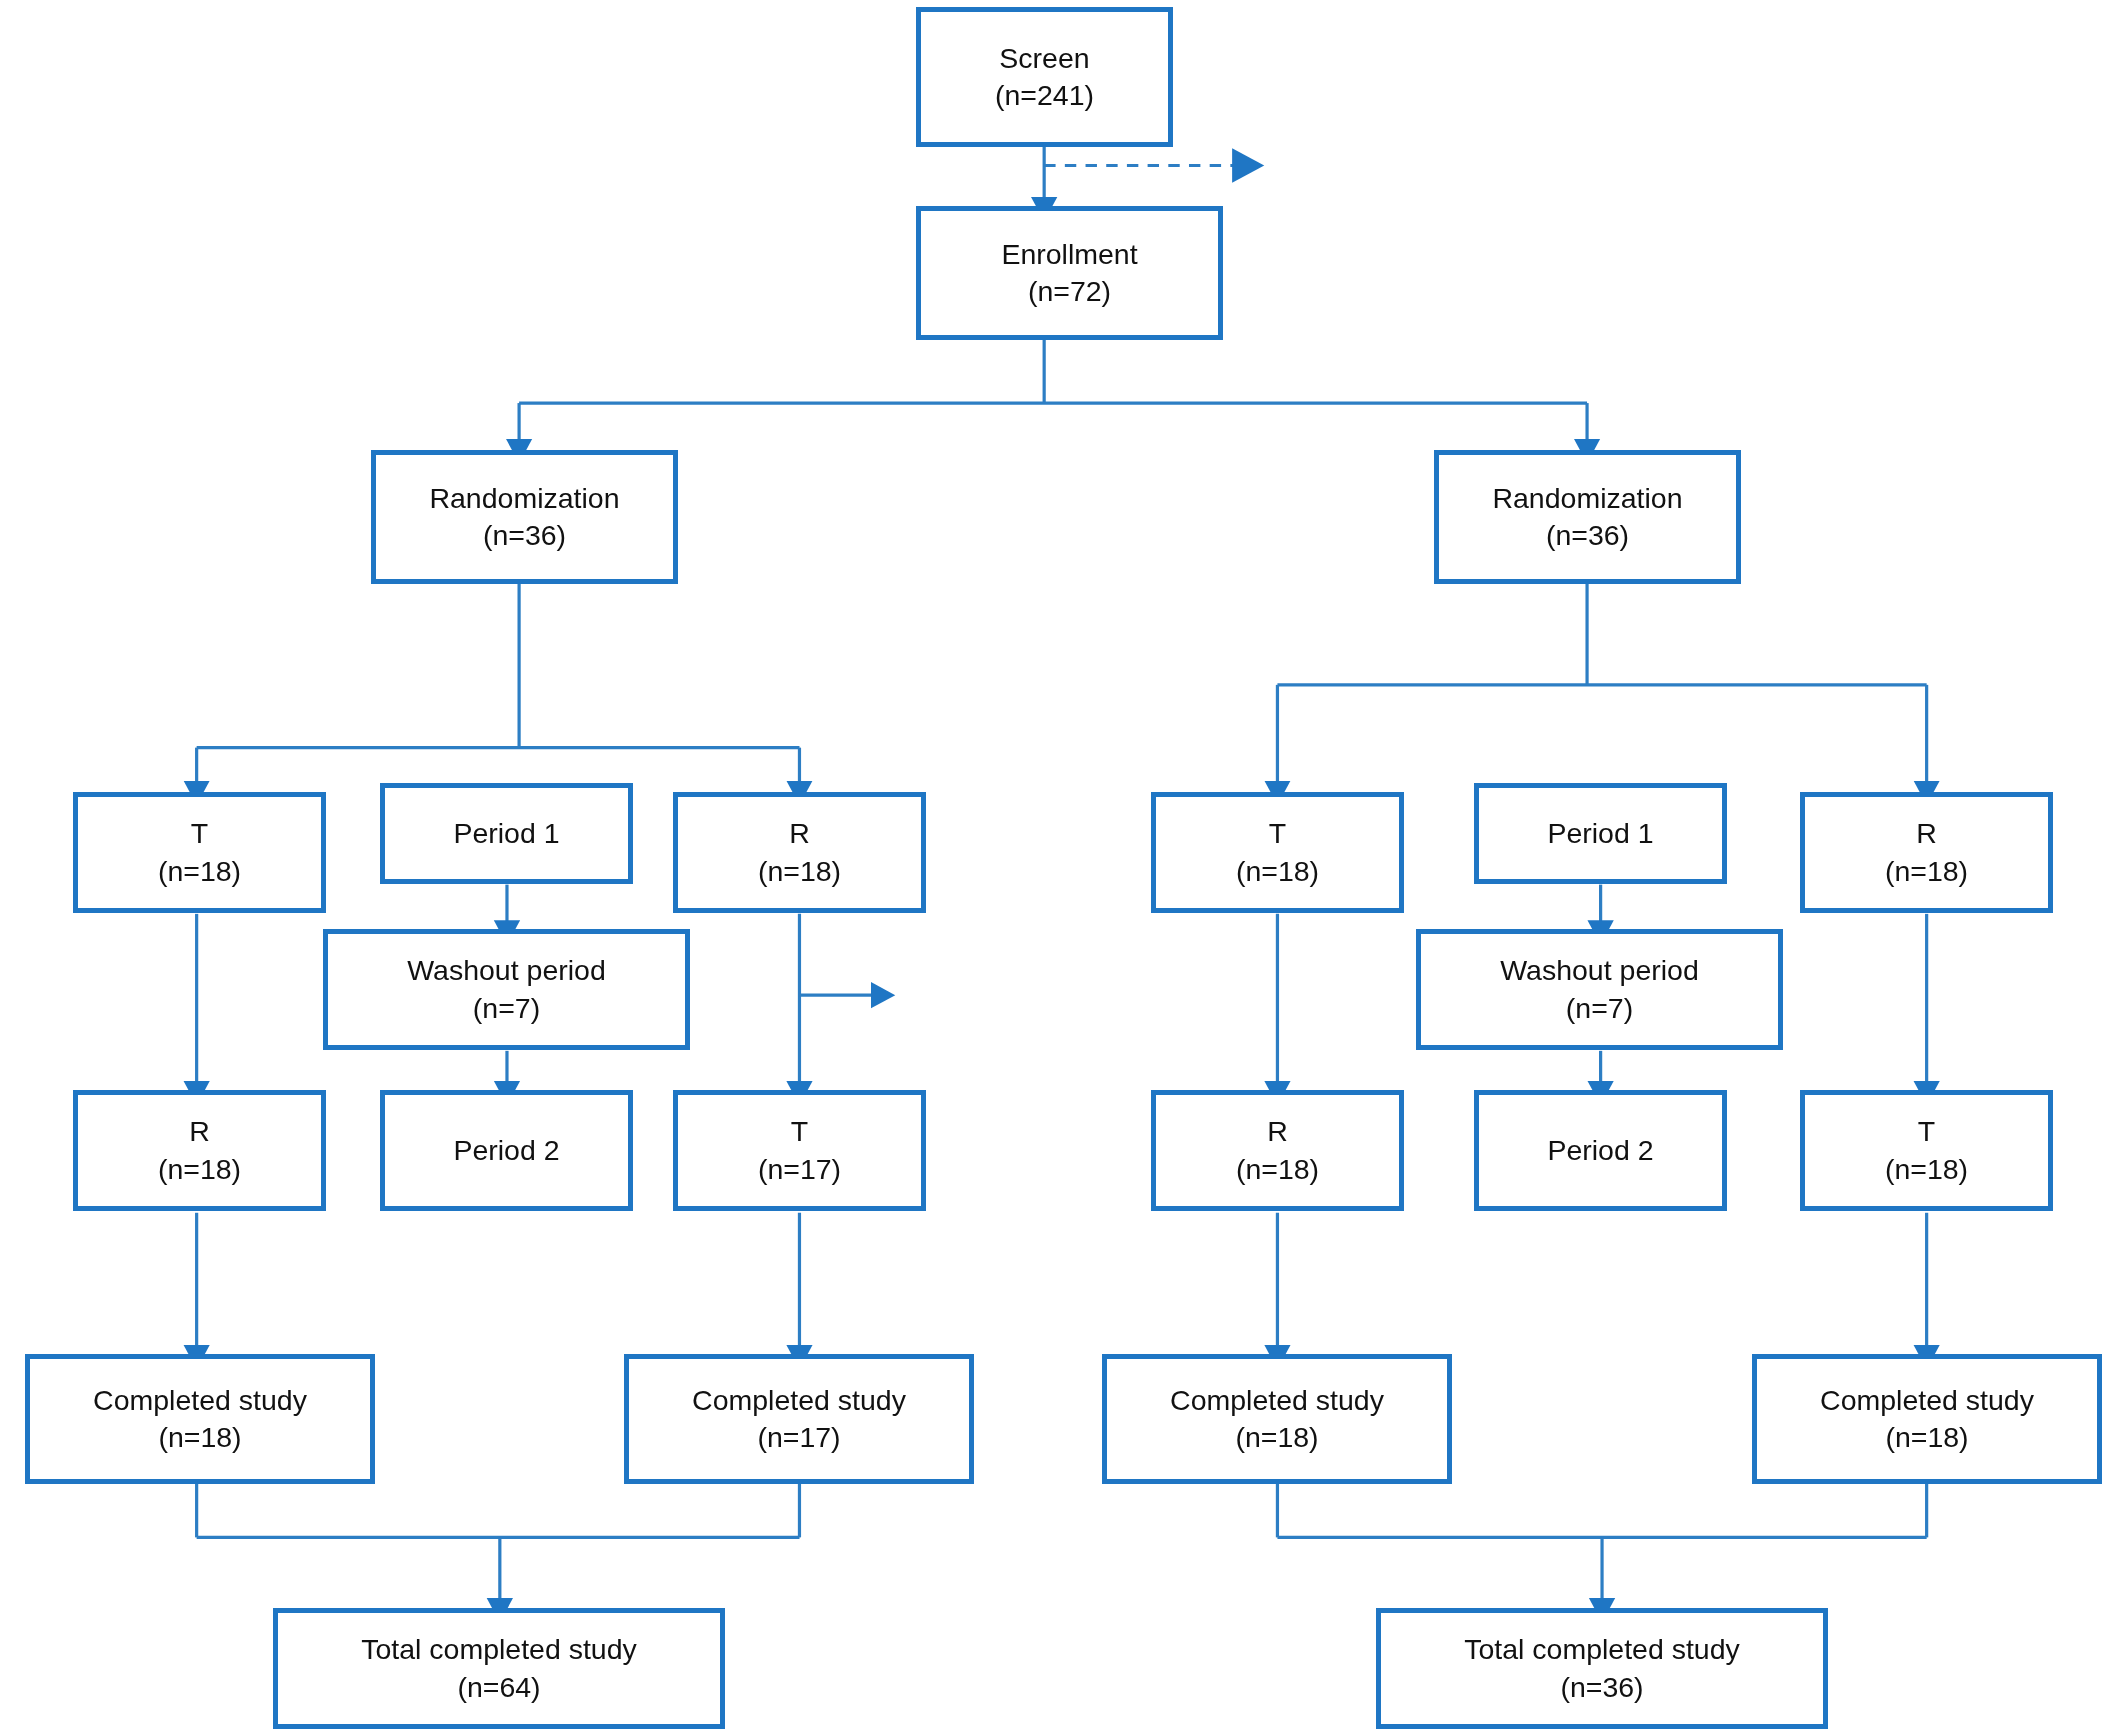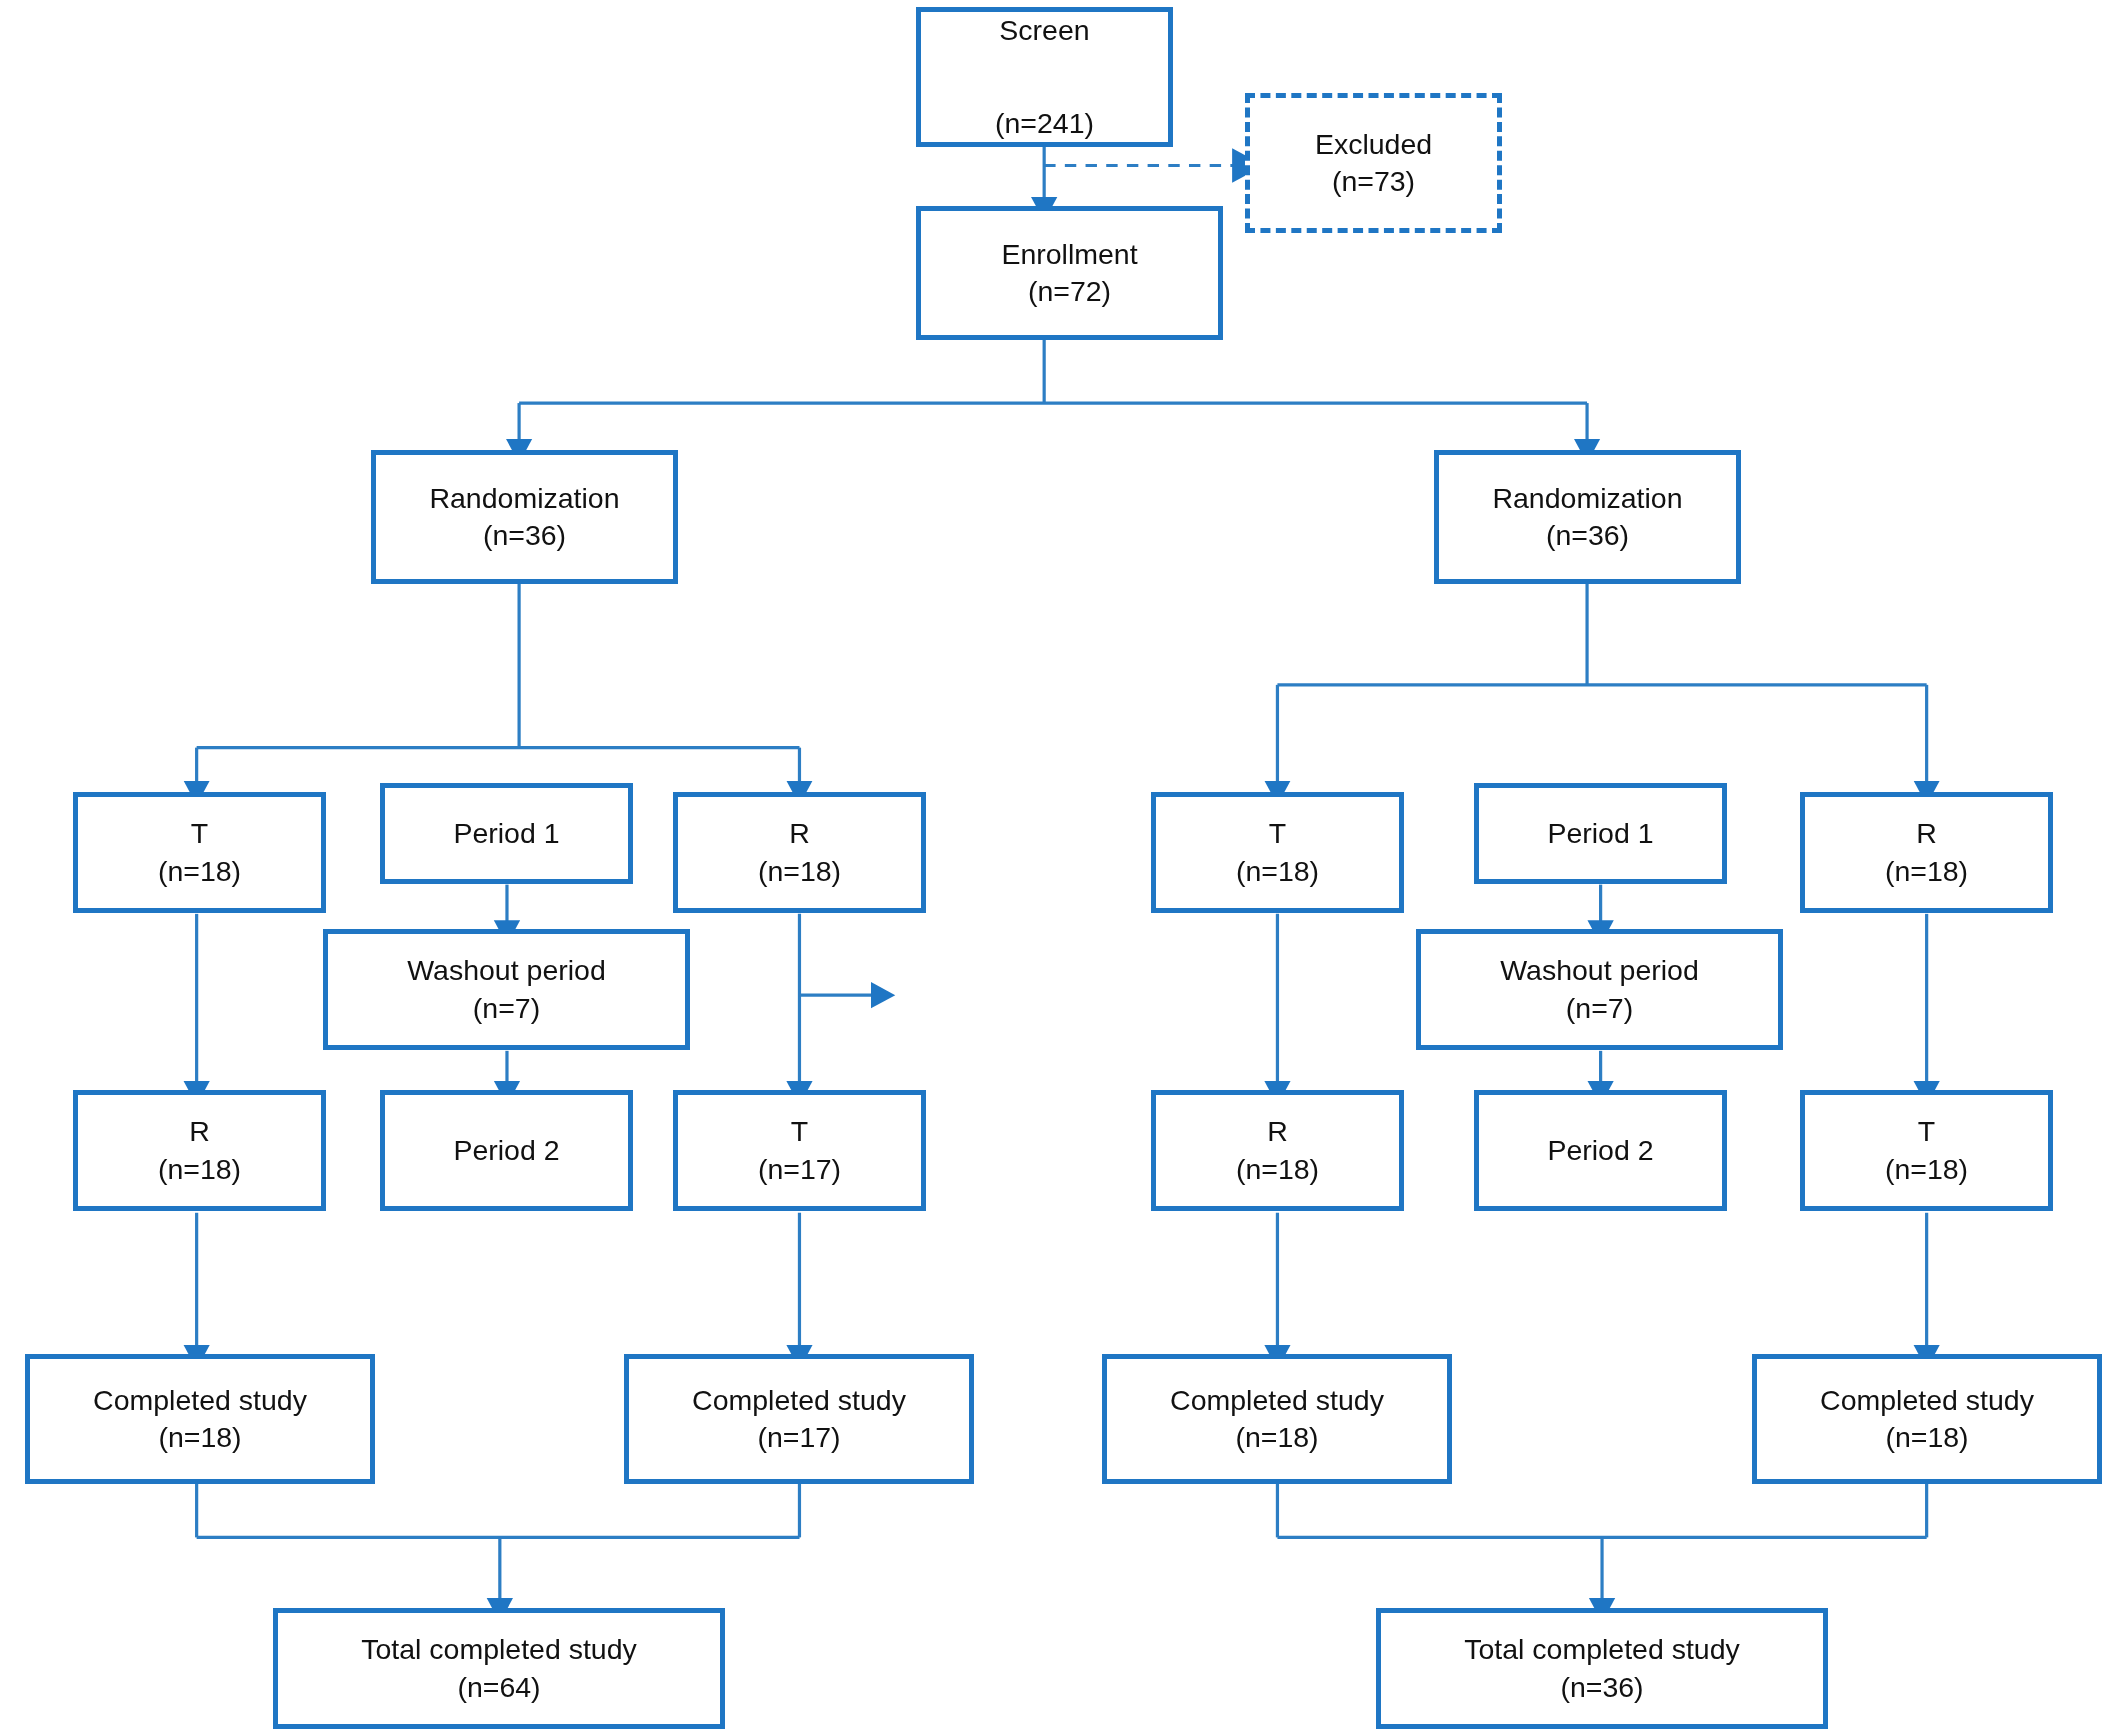--- a/index.html
+++ b/index.html
@@ -114,29 +114,25 @@
 
       <path d="M2700,1700 L2700,1895" marker-end="url(#ah)"></path>
 
       <path d="M1790,2080 L1790,2155"></path>
       <path d="M2700,2080 L2700,2155"></path>
       <path d="M1790,2155 L2700,2155"></path>
       <path d="M2245,2155 L2245,2250" marker-end="url(#ah)"></path>
     </g>
   </svg>
 
-  <div class="node" style="left:916px; top:7.1px; width:257px; height:140px;justify-content:space-between;">
+  <div class="node" style="left:916px; top:7.1px; width:257px; height:140px;">
     <span class="l1">Screen</span>
     <span class="l2">(n=241)</span>
   </div>
 
-  <div class="node dashed" style="left:1245px; top:93px; width:257px; height:140px;">
-    <span class="l1">Excluded</span>
-    <span class="l2">(n=73)</span>
-  </div>
 
   <div class="node" style="left:916px; top:206px; width:307px; height:134px;">
     <span class="l1">Enrollment</span>
     <span class="l2">(n=72)</span>
   </div>
 
   <div class="node" style="left:371px; top:450px; width:307px; height:134px;">
     <span class="l1">Randomization</span>
     <span class="l2">(n=36)</span>
   </div>

